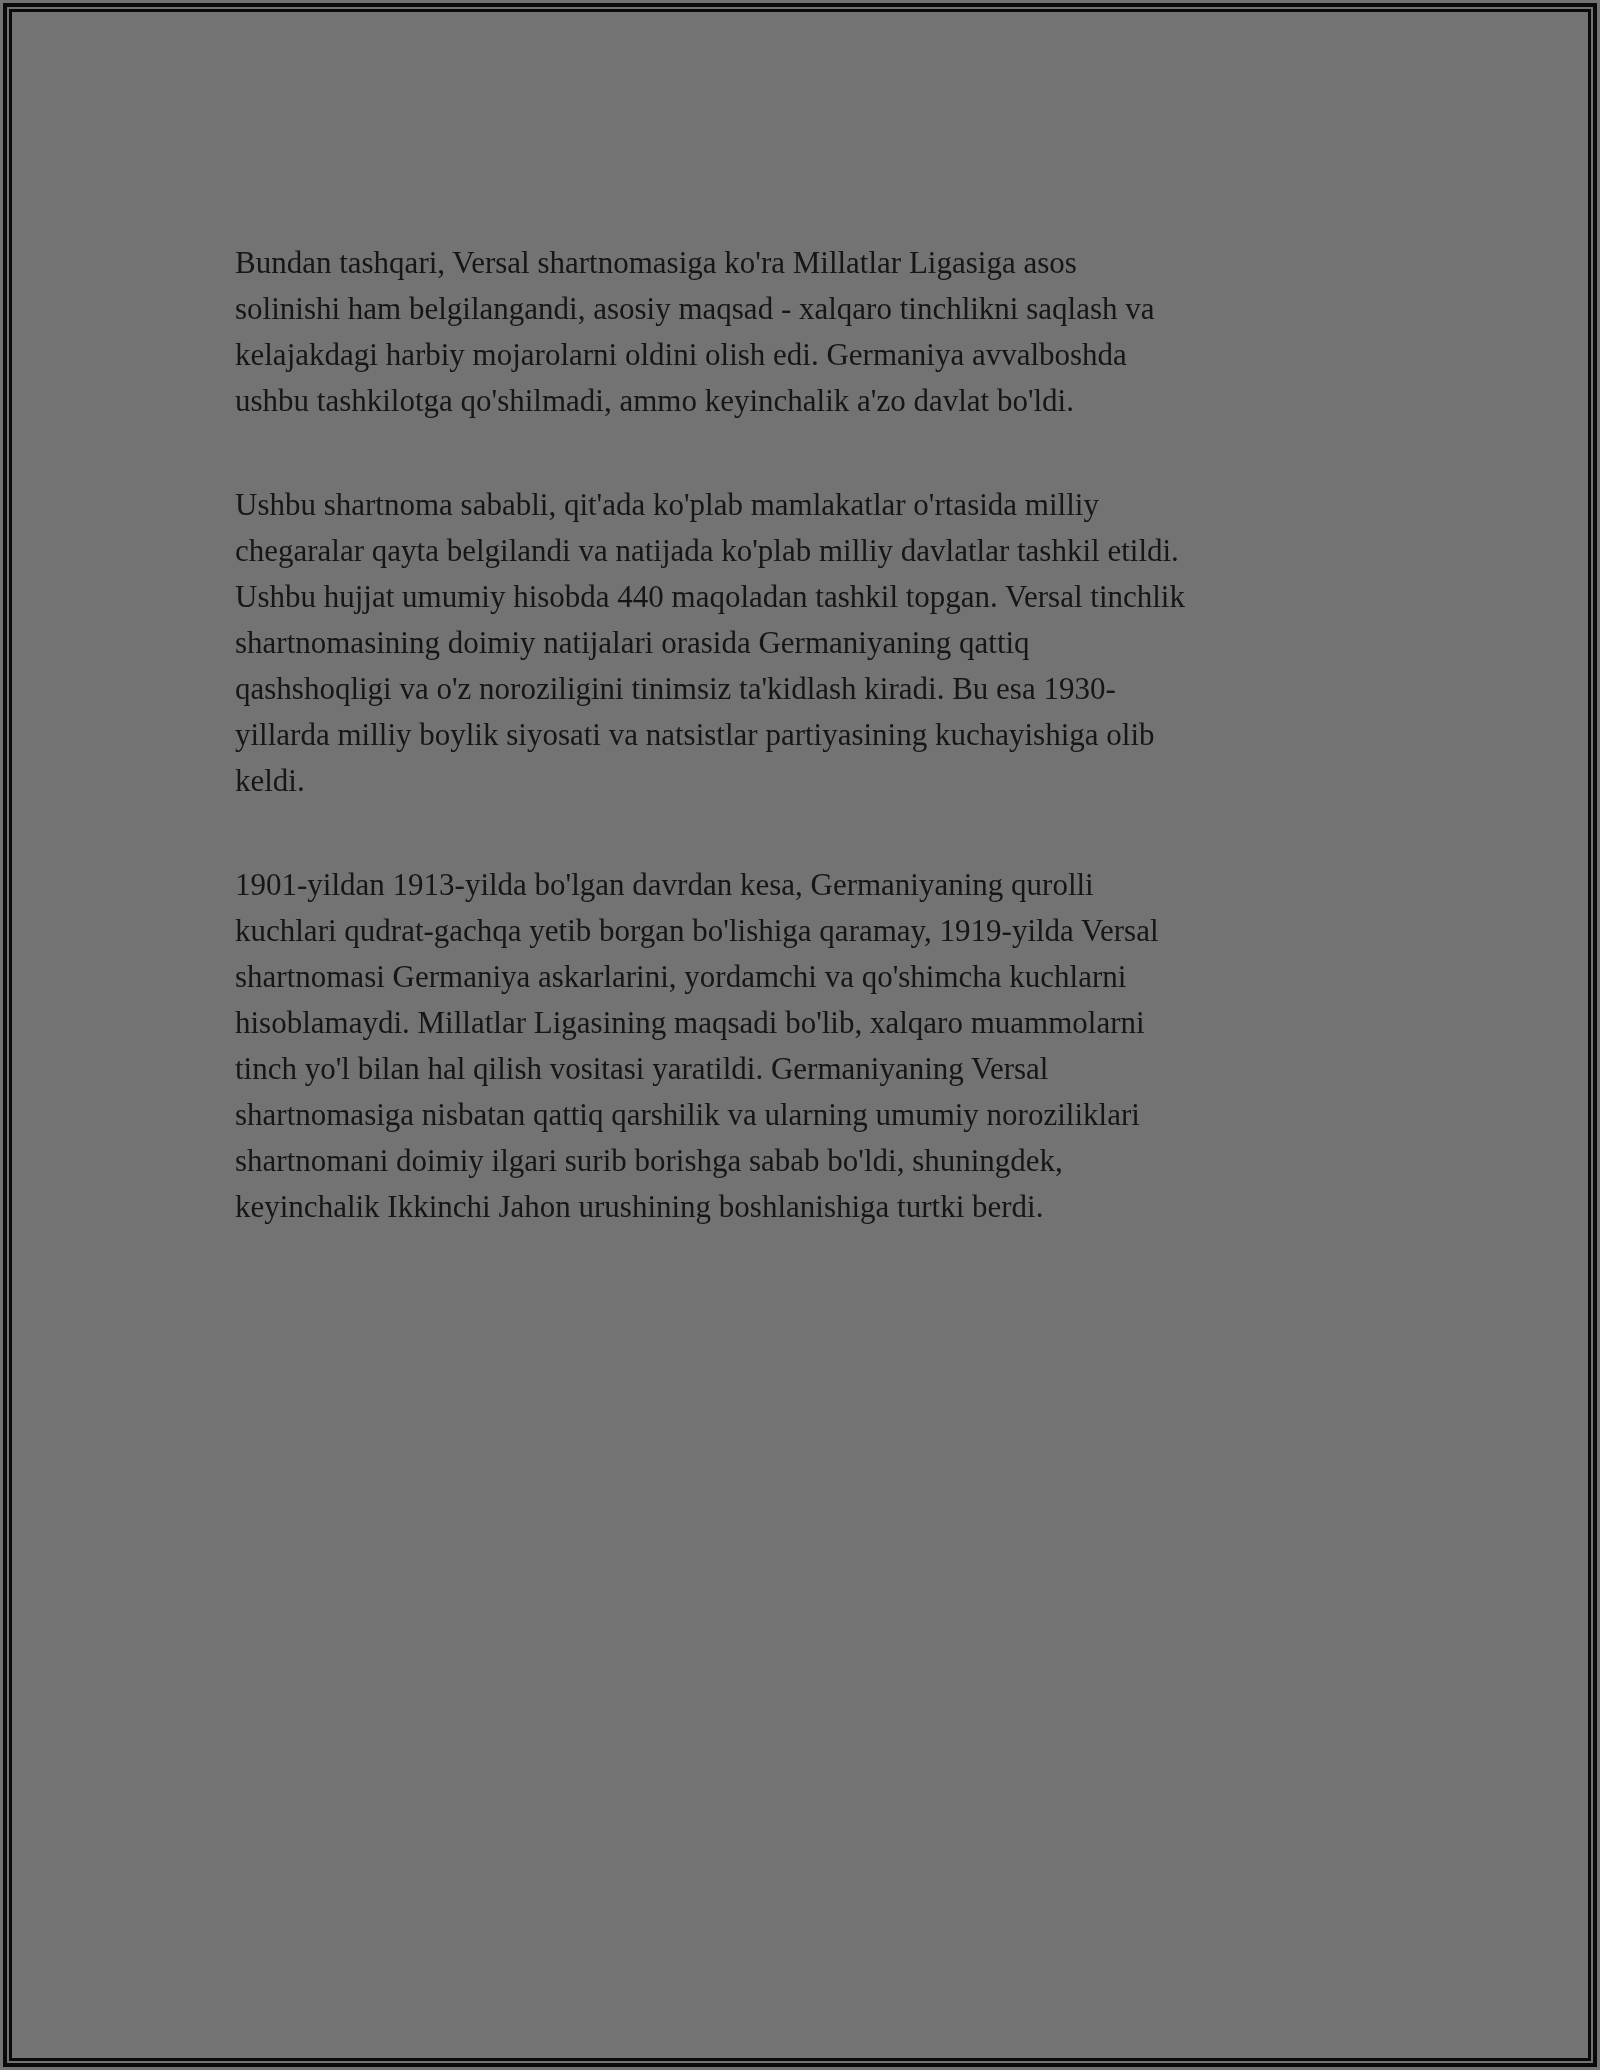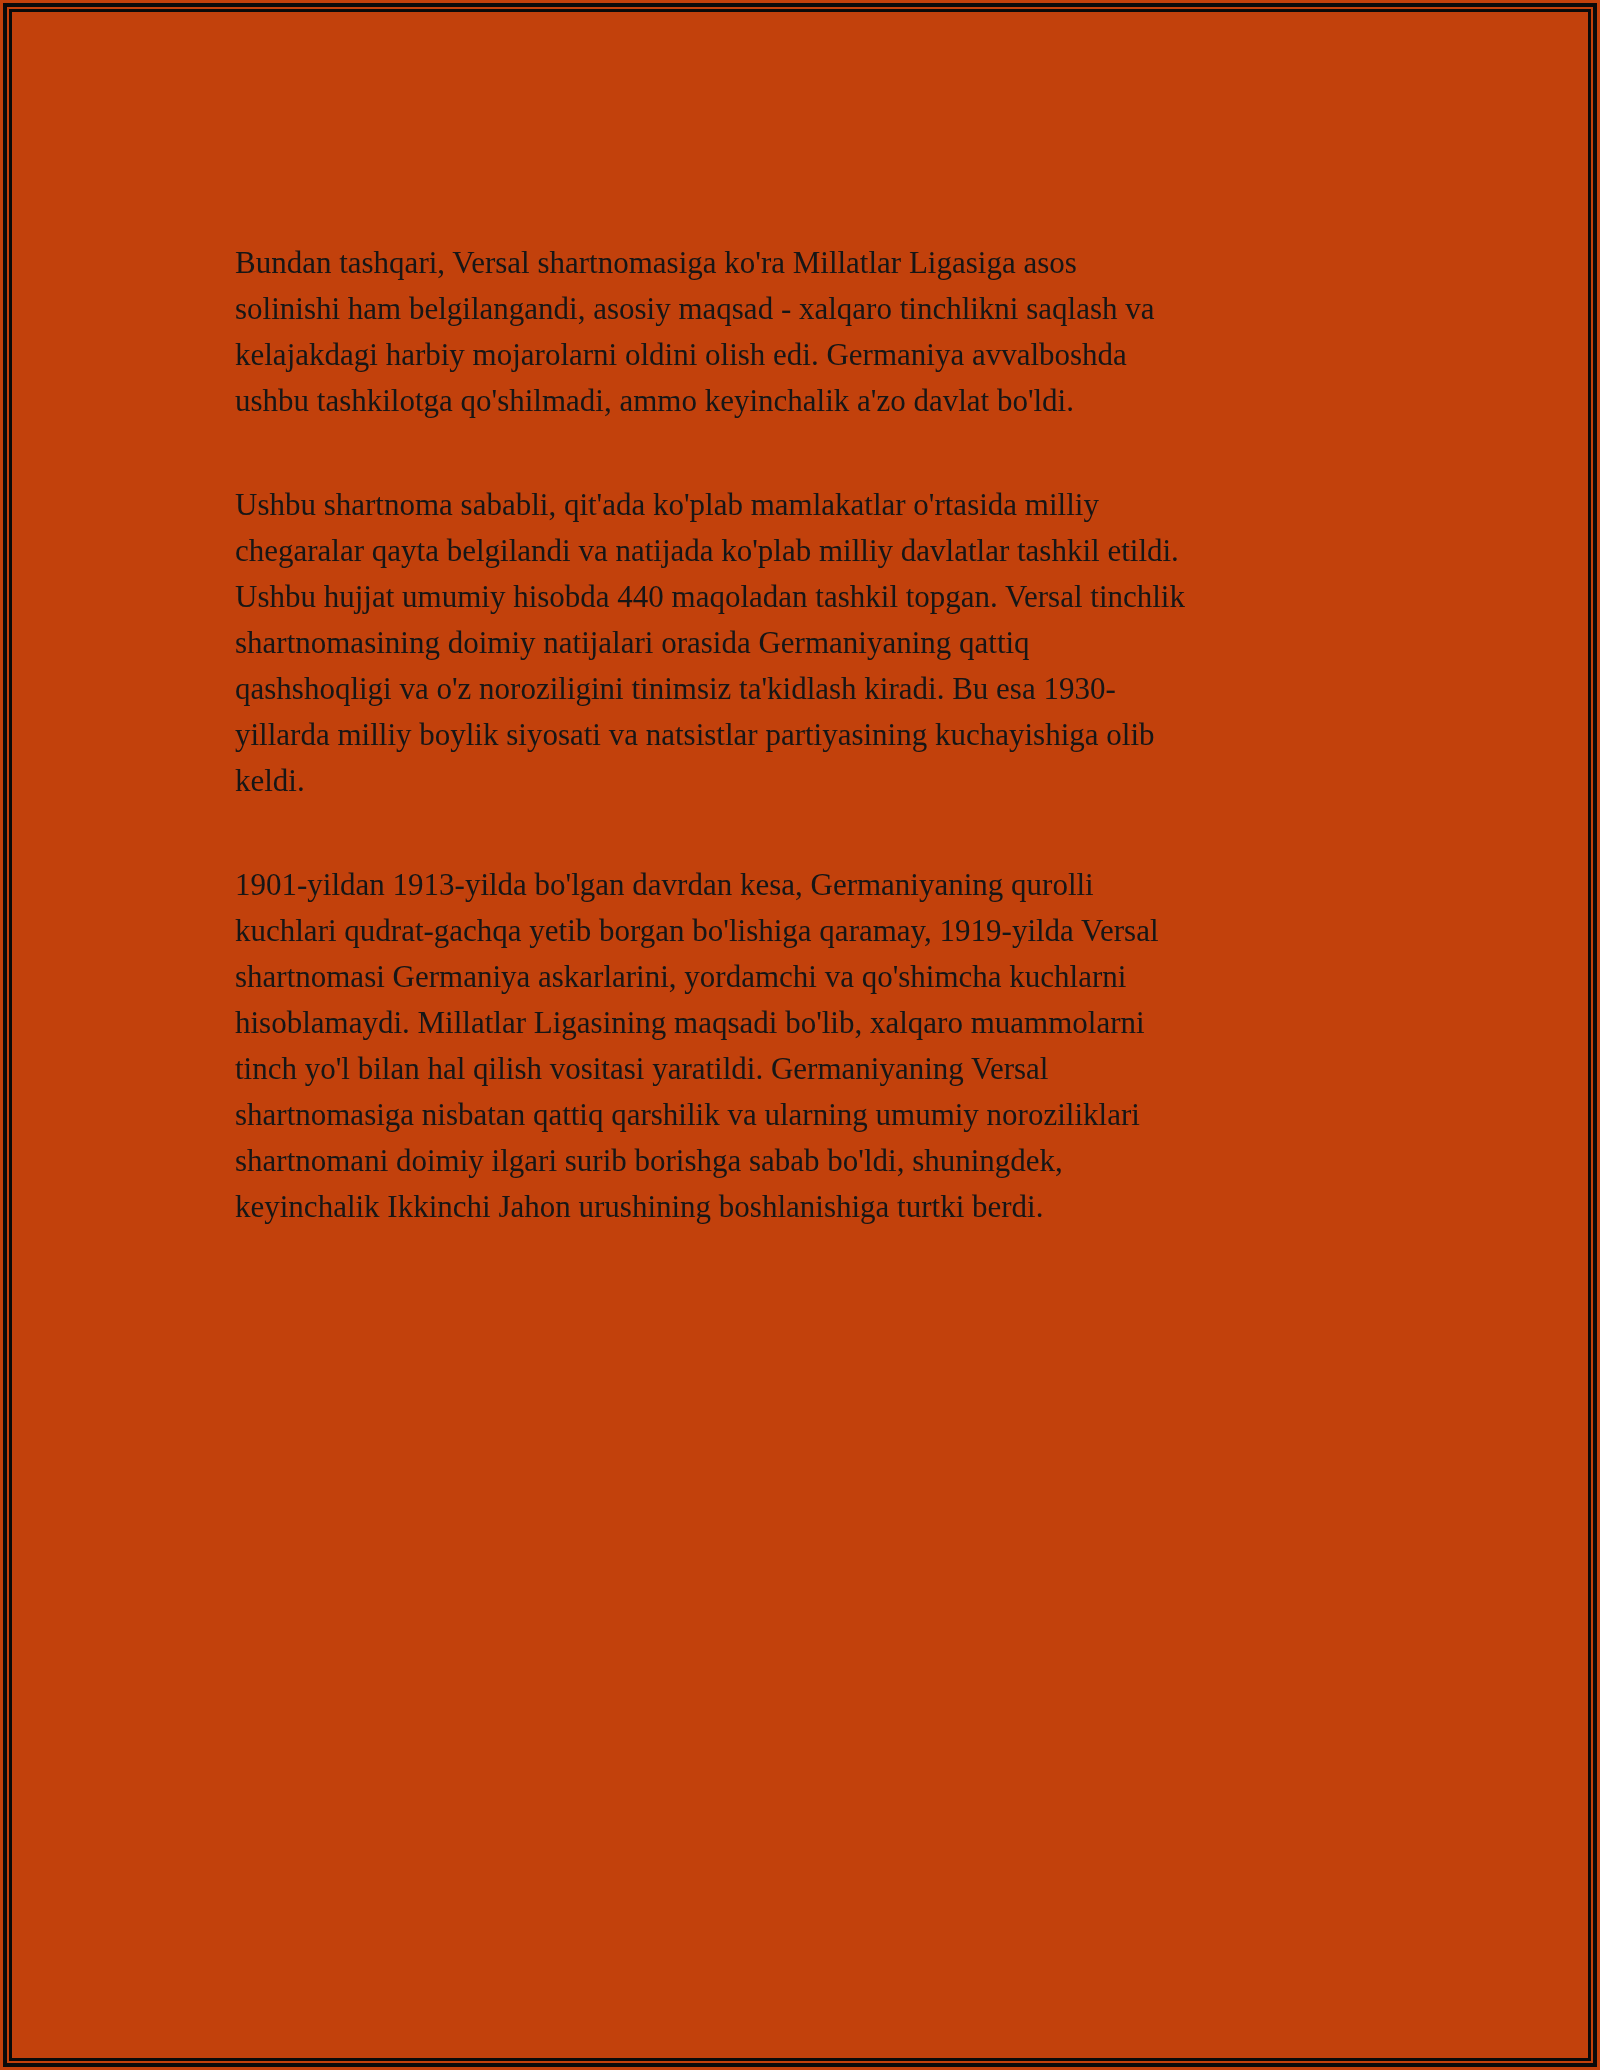--- a/index.html
+++ b/index.html
@@ -9,21 +9,21 @@
   }
   body {
     width: 1600px;
     height: 2070px;
     position: relative;
     font-family: "Liberation Serif", "DejaVu Serif", serif;
   }
   .page {
     position: absolute;
     inset: 0;
-    background: #c2410c;
+    background: #737373;
   }
   
   .frame-outer {
     position: absolute;
     top: 3px; left: 3px; right: 3px; bottom: 3px;
     border: 4px solid #0a0a0a;
   }
   .frame-inner {
     position: absolute;
     top: 9px; left: 9px; right: 9px; bottom: 9px;

